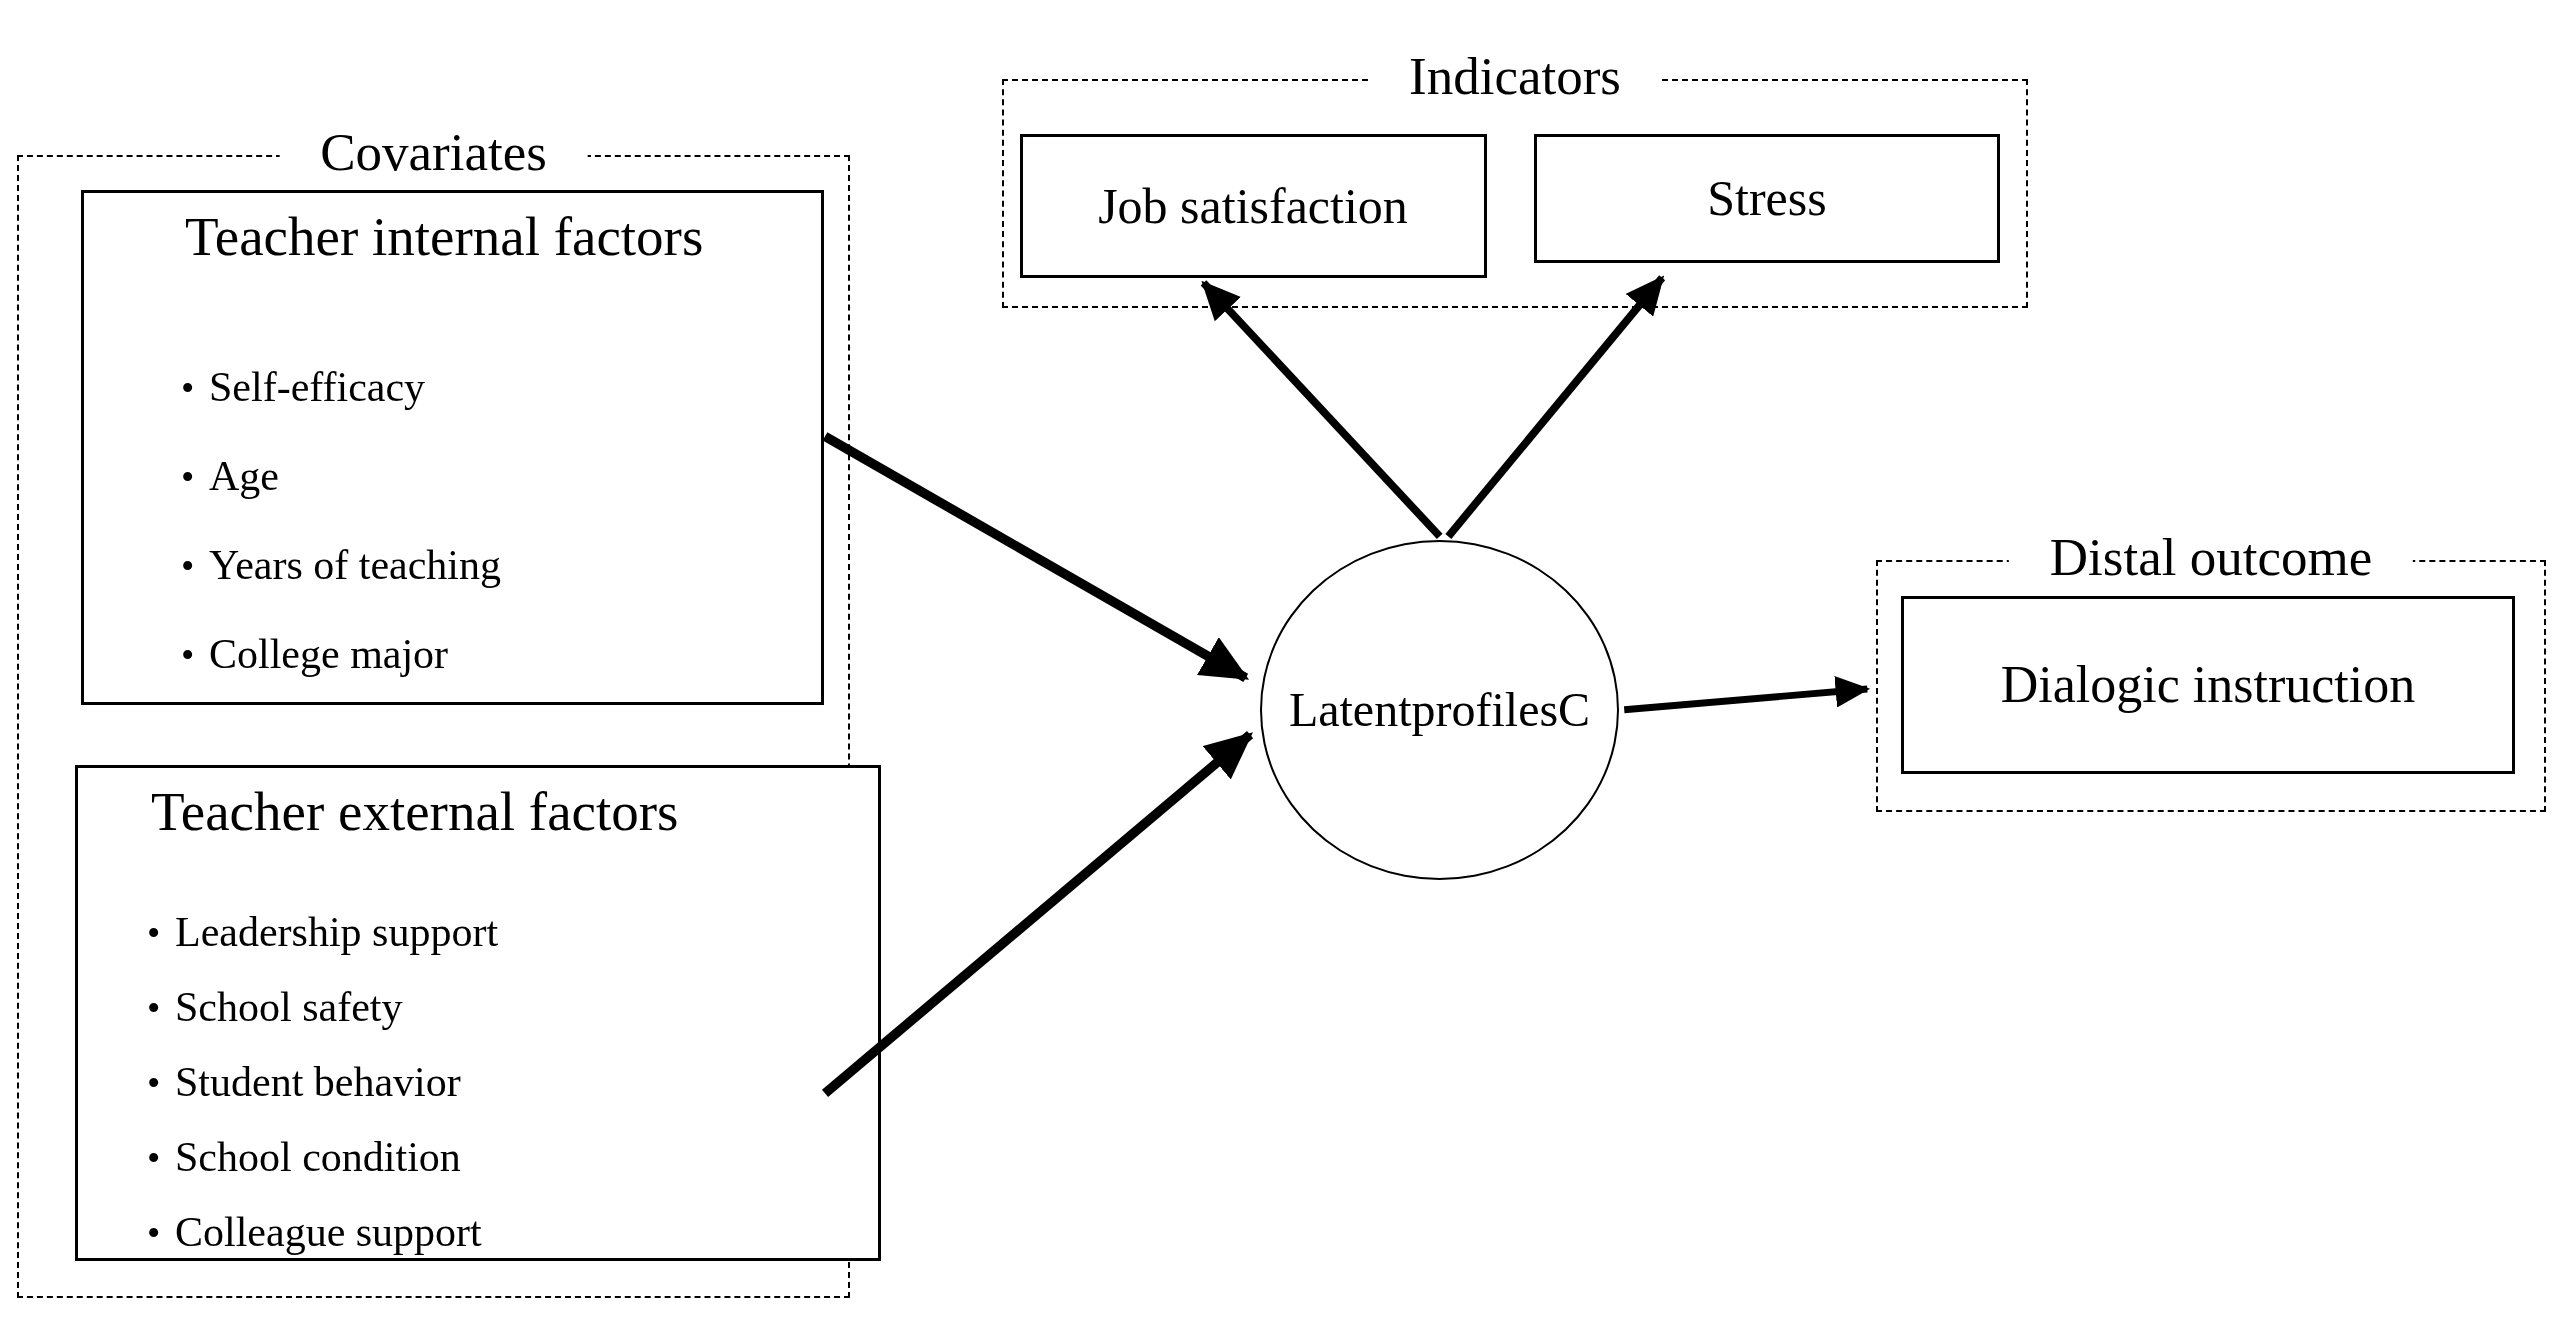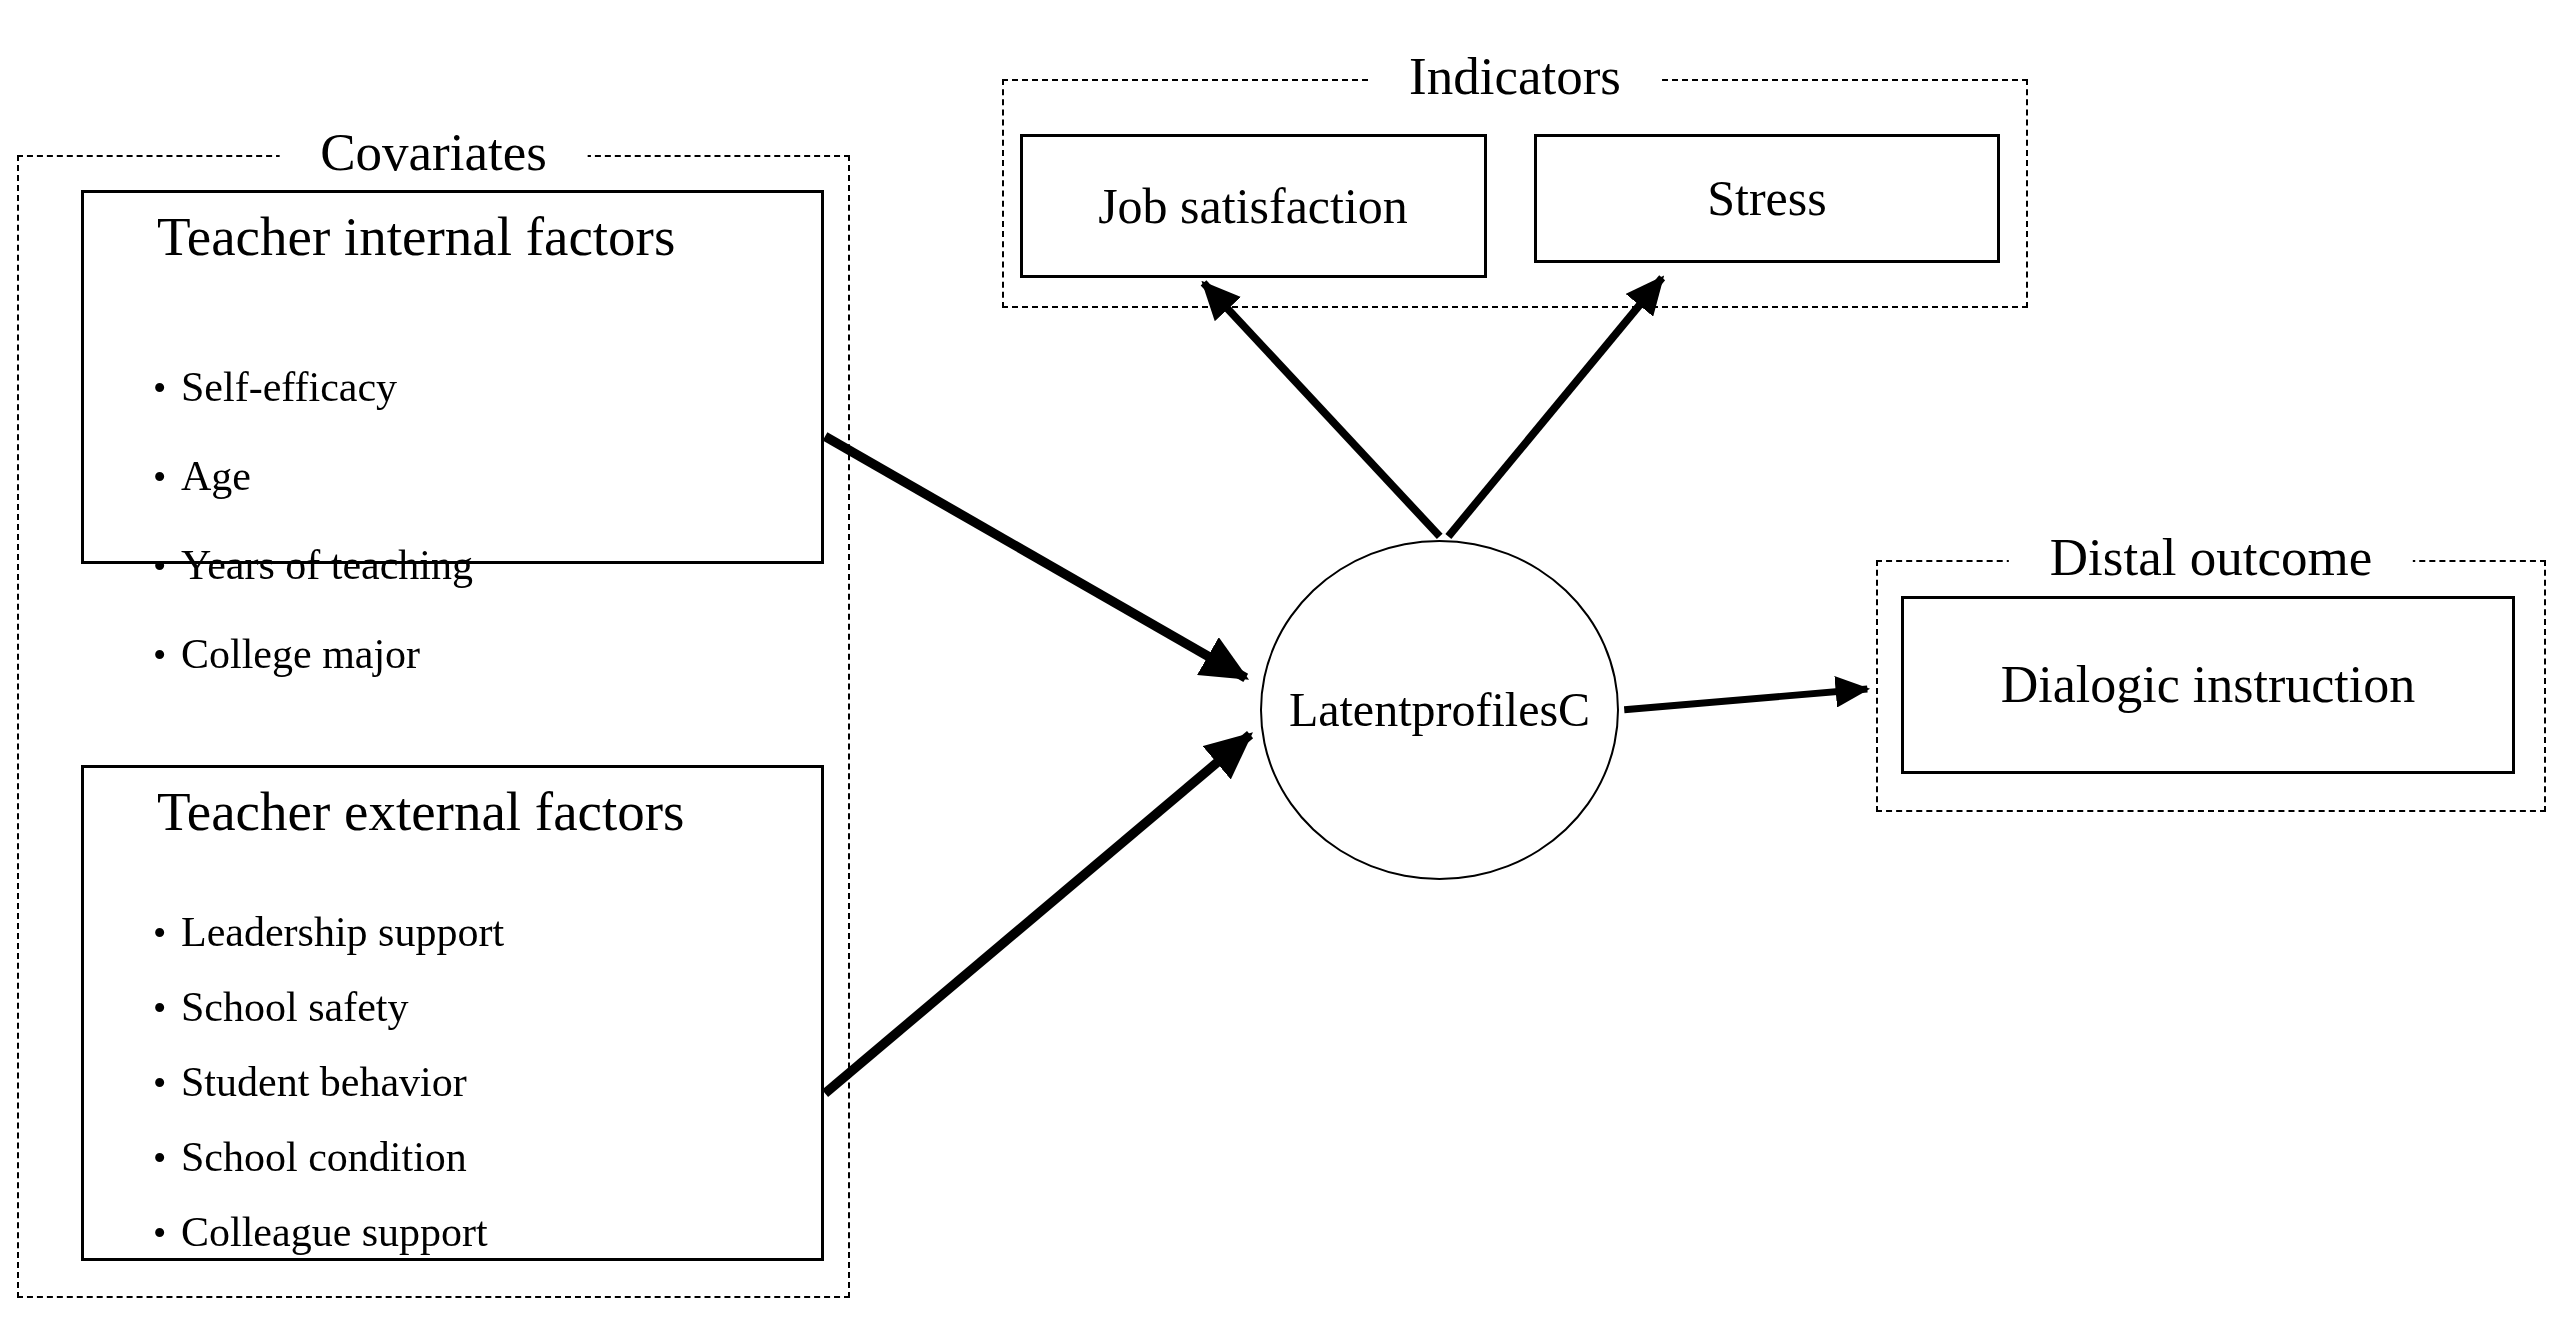--- a/index.html
+++ b/index.html
@@ -52,21 +52,21 @@
   svg.arrows { position: absolute; left: 0; top: 0; pointer-events: none; }
 </style>
 </head>
 <body>
 
 <div class="stage">
 
   <div class="dashed-group" style="left:17px; top:155px; width:833px; height:1143px;">
     <span class="group-title">Covariates</span>
 
-    <div class="solid-box" style="left:62px; top:33px; width:743px; height:374px;">
+    <div class="solid-box" style="left:62px; top:33px; width:743px; height:515px;padding-left:28px;">
       <div class="factor-title">Teacher internal factors</div>
       <ul class="bullets" id="internal-bullets">
         <li>
           <span class="dot">•</span>
           <span>Self-efficacy</span>
         </li>
         <li>
           <span class="dot">•</span>
           <span>Age</span>
         </li>
@@ -74,21 +74,21 @@
           <span class="dot">•</span>
           <span>Years of teaching</span>
         </li>
         <li>
           <span class="dot">•</span>
           <span>College major</span>
         </li>
       </ul>
     </div>
 
-    <div class="solid-box" style="left:62px; top:608px; width:743px; height:496px;">
+    <div class="solid-box" style="left:56px; top:608px; width:806px; height:496px;">
       <div class="factor-title">Teacher external factors</div>
       <ul class="bullets" id="external-bullets">
         <li>
           <span class="dot">•</span>
           <span>Leadership support</span>
         </li>
         <li>
           <span class="dot">•</span>
           <span>School safety</span>
         </li>

